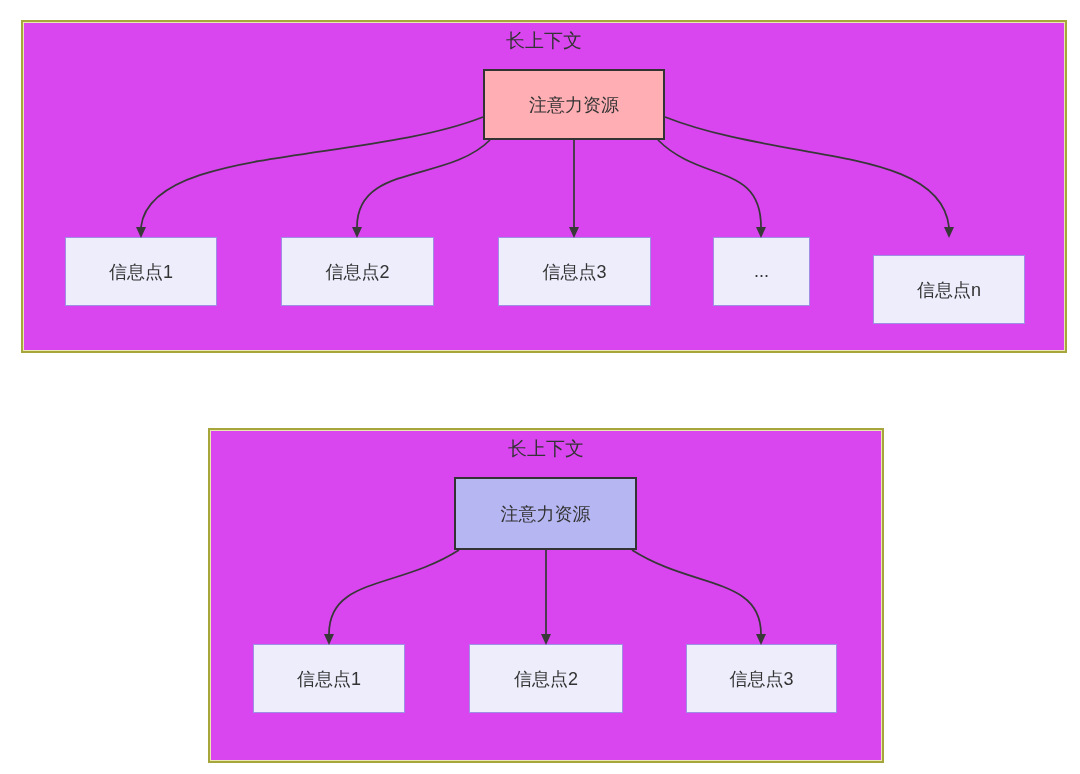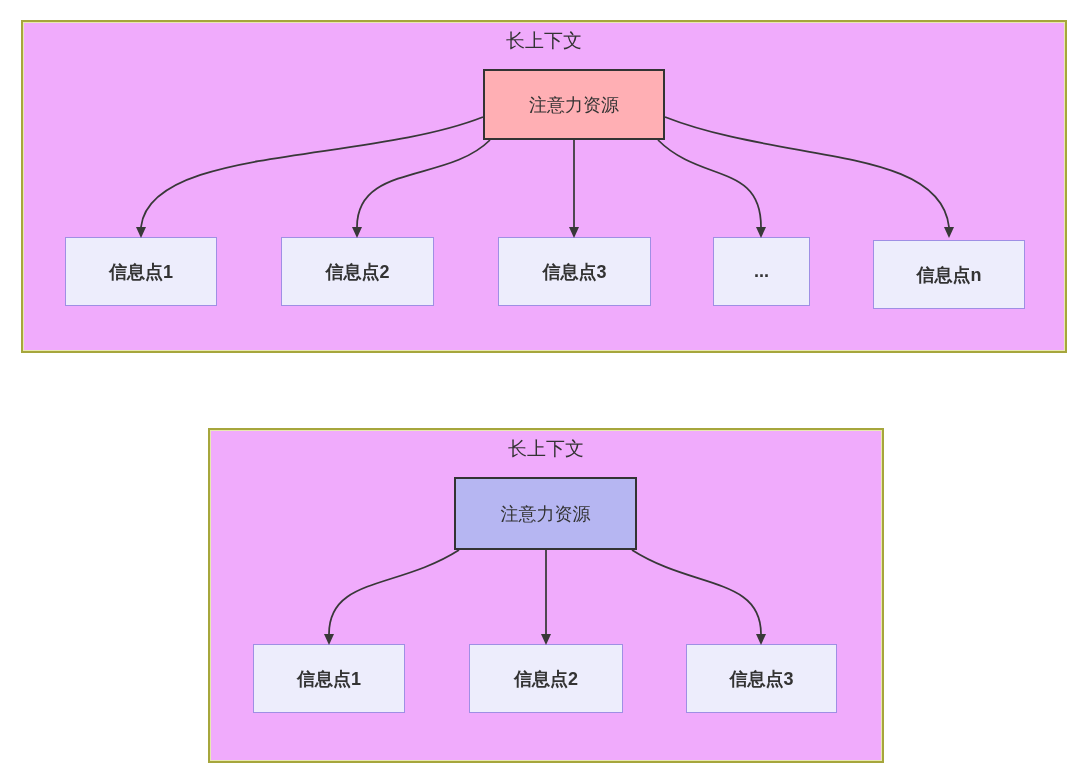--- a/index.html
+++ b/index.html
@@ -11,21 +11,21 @@
     position: relative;
     width: 1080px;
     height: 774px;
     background: #ffffff;
     font-family: "Liberation Sans", "DejaVu Sans", sans-serif;
     color: #333333;
     overflow: hidden;
   }
   .group-box {
     position: absolute;
-    background: #f0abfc;
+    background: #d946ef;
     border: 2px solid #a6a63c;
     box-sizing: border-box;
     box-shadow: inset 0 0 0 1px #e8e8b0;
   }
   .group-title {
     position: absolute;
     left: 50%;
     transform: translateX(-50%);
     top: 6px;
     font-size: 19px;
@@ -42,21 +42,20 @@
     color: #333333;
     white-space: nowrap;
   }
   .root-node {
     border: 2.5px solid #333333;
     background: #ffafb4;
   }
   .leaf-node {
     border: 1.5px solid #9f8fe4;
     background: #ededfc;
-    font-weight: bold;
   }
   .arrow-layer {
     position: absolute;
     left: 0;
     top: 0;
     pointer-events: none;
   }
   .arrow-layer path {
     fill: none;
     stroke: #383838;
@@ -67,21 +66,21 @@
     stroke: none;
   }
 
   
   #long-box   { left: 21px;  top: 20px;  width: 1046px; height: 333px; }
   #long-root  { left: 483px; top: 69px;  width: 182px;  height: 71px; }
   #long-n0    { left: 65px;  top: 237px; width: 152px;  height: 69px; }
   #long-n1    { left: 281px; top: 237px; width: 153px;  height: 69px; }
   #long-n2    { left: 498px; top: 237px; width: 153px;  height: 69px; }
   #long-n3    { left: 713px; top: 237px; width: 97px;   height: 69px; }
-  #long-n4    { left: 873px; top: 240px; width: 152px;  height: 69px; text-align: center; }
+  #long-n4    { left: 873px; top: 255px; width: 152px;  height: 69px; text-align: center; }
 
   
   #short-box  { left: 208px; top: 428px; width: 676px;  height: 335px; }
   #short-root { left: 454px; top: 477px; width: 183px;  height: 73px; }
   #short-n0   { left: 253px; top: 644px; width: 152px;  height: 69px; }
   #short-n1   { left: 469px; top: 644px; width: 154px;  height: 69px; }
   #short-n2   { left: 686px; top: 644px; width: 151px;  height: 69px; }
 </style>
 </head>
 <body>

